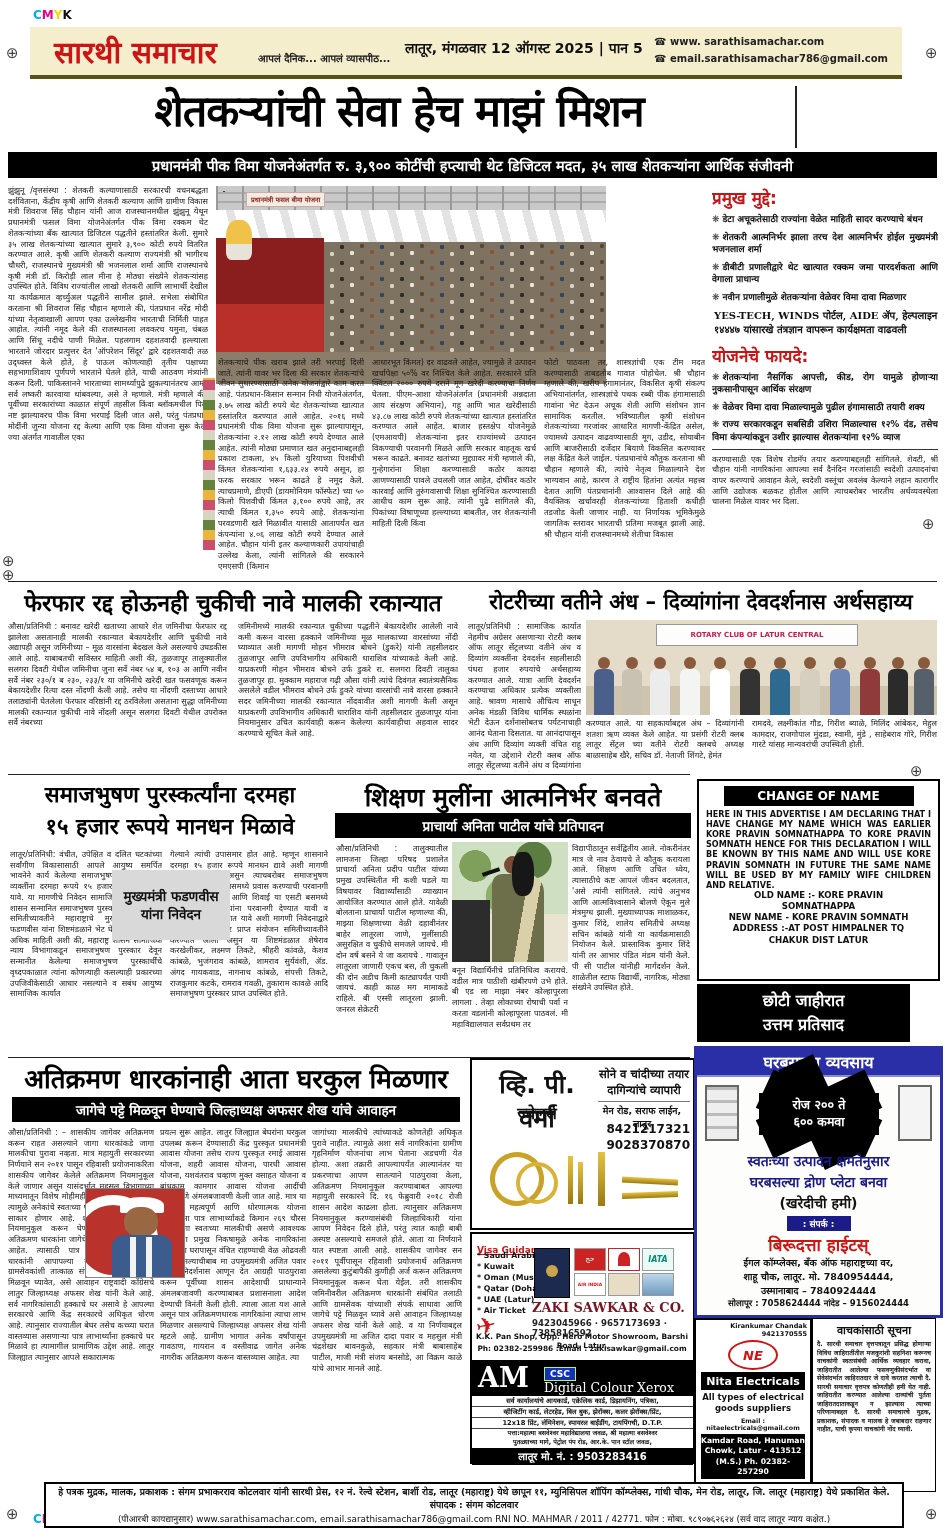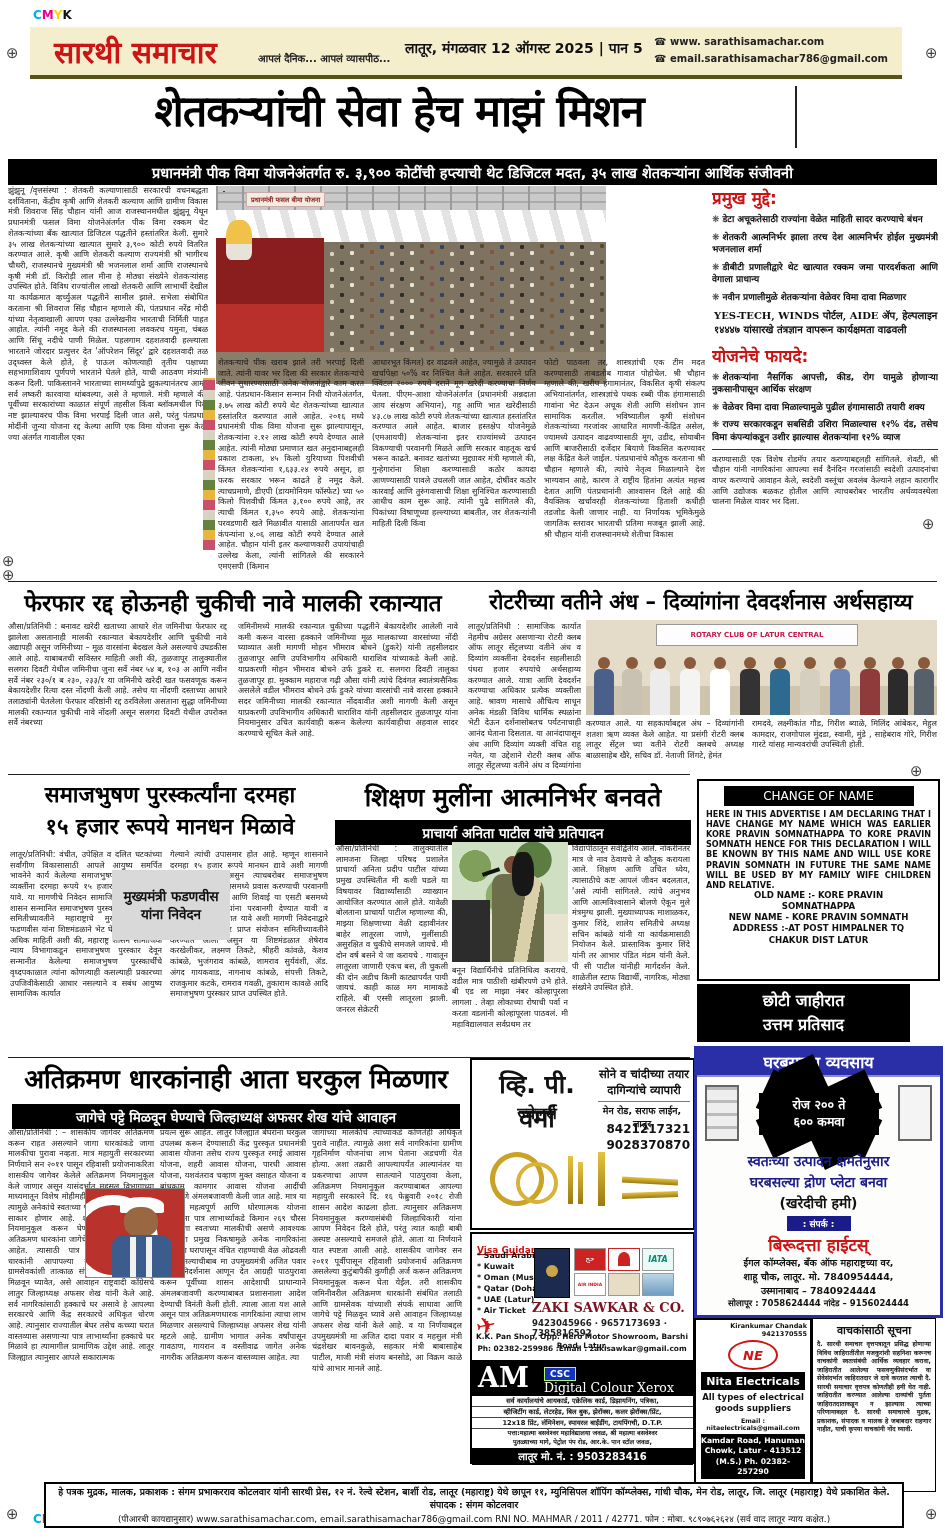--- a/index.html
+++ b/index.html
@@ -4,21 +4,21 @@
 <style>
   html,body{margin:0;padding:0;background:#e8e8e8;}
   .page{position:relative;width:945px;height:1538px;background:#ffffff;
         font-family:"DejaVu Sans",sans-serif;overflow:hidden;color:#111;}
   .abs{position:absolute;}
   .bodytxt{position:absolute;font-size:8px;line-height:1.34;text-align:justify;
            color:#181818;overflow:hidden;}
   .hl{position:absolute;font-weight:bold;color:#000;text-align:center;
       font-family:"DejaVu Sans",sans-serif;}
   .bbar{position:absolute;background:#000;color:#fff;font-weight:bold;
-        display:flex;align-items:center;justify-content:center;text-align:center;margin-top:7px;}
+        display:flex;align-items:center;justify-content:center;text-align:center;}
   .regmark{position:absolute;font-size:15px;color:#444;font-weight:normal;}
   .cmyk{position:absolute;font-size:12px;font-weight:bold;letter-spacing:0px;}
   .cmyk .c{color:#00aeef}.cmyk .m{color:#ec008c}.cmyk .y{color:#f5d800}.cmyk .k{color:#111}
   
   .masthead{position:absolute;left:30px;top:27px;width:872px;height:48px;
             background:#f5eecd;border-bottom:4px solid #55531a;}
   .mast-title{position:absolute;left:24px;top:4px;font-size:30px;font-weight:bold;color:#cc1414;}
   .mast-tag{position:absolute;left:228px;top:24px;font-size:10px;font-weight:bold;color:#222;}
   .mast-date{position:absolute;left:375px;top:11px;font-size:14px;font-weight:bold;color:#111;}
   .mast-contact{position:absolute;right:14px;top:6px;font-size:10px;font-weight:bold;color:#222;text-align:left;line-height:1.7;}
@@ -78,21 +78,21 @@
   
   .aphoto{position:absolute;left:85px;top:1188px;width:98px;height:88px;overflow:hidden;background:#b9332c;z-index:3;border:1px solid #888;}
   .aring{position:absolute;left:-18px;top:6px;width:70px;height:70px;border-radius:50%;border:10px solid #fff;}
   .acap{position:absolute;left:34px;top:8px;width:44px;height:16px;border-radius:50% 50% 10% 10%;background:#fdfdfd;}
   .aface{position:absolute;left:38px;top:18px;width:34px;height:30px;border-radius:45%;background:#9a6743;}
   .ashirt{position:absolute;left:26px;top:46px;width:60px;height:42px;border-radius:12px 12px 0 0;background:#3c5c8e;}
   .ascarf{position:absolute;left:38px;top:48px;width:34px;height:40px;background:linear-gradient(90deg,transparent 0 6px,#f2f2ee 6px 12px,transparent 12px 22px,#f2f2ee 22px 28px,transparent 28px);}
   
   .conbox{position:absolute;left:697px;top:779px;width:239px;height:198px;border:2px solid #000;background:#fff;}
   .conhead{margin:5px auto 3px auto;width:190px;height:20px;background:#000;color:#fff;
-     font-size:12px;font-weight:normal;display:flex;align-items:center;justify-content:center;}
+     font-size:12px;font-weight:bold;display:flex;align-items:center;justify-content:center;}
   .conbody{padding:0 7px;font-size:8.1px;font-weight:bold;text-align:justify;line-height:1.25;}
   .conline{font-size:8.6px;font-weight:bold;text-align:center;line-height:1.3;}
   
   .gharad{position:absolute;left:694px;top:1046px;width:243px;height:266px;border:3px solid #2a2fa8;background:#fdfdfb;}
   .gharhead{height:26px;background:#2a2fa8;color:#fff;font-size:16px;font-weight:bold;
      display:flex;align-items:center;justify-content:center;border-bottom:2px solid #8b8bd0;}
   .star{position:absolute;left:62px;top:34px;width:120px;height:62px;}
   .star i{position:absolute;left:0;top:10px;width:120px;height:42px;background:#000;display:block;}
   .star i:nth-child(2){transform:rotate(25deg);} .star i:nth-child(3){transform:rotate(-25deg);}
   .star i:nth-child(4){transform:rotate(65deg);height:38px;width:110px;left:5px;}

